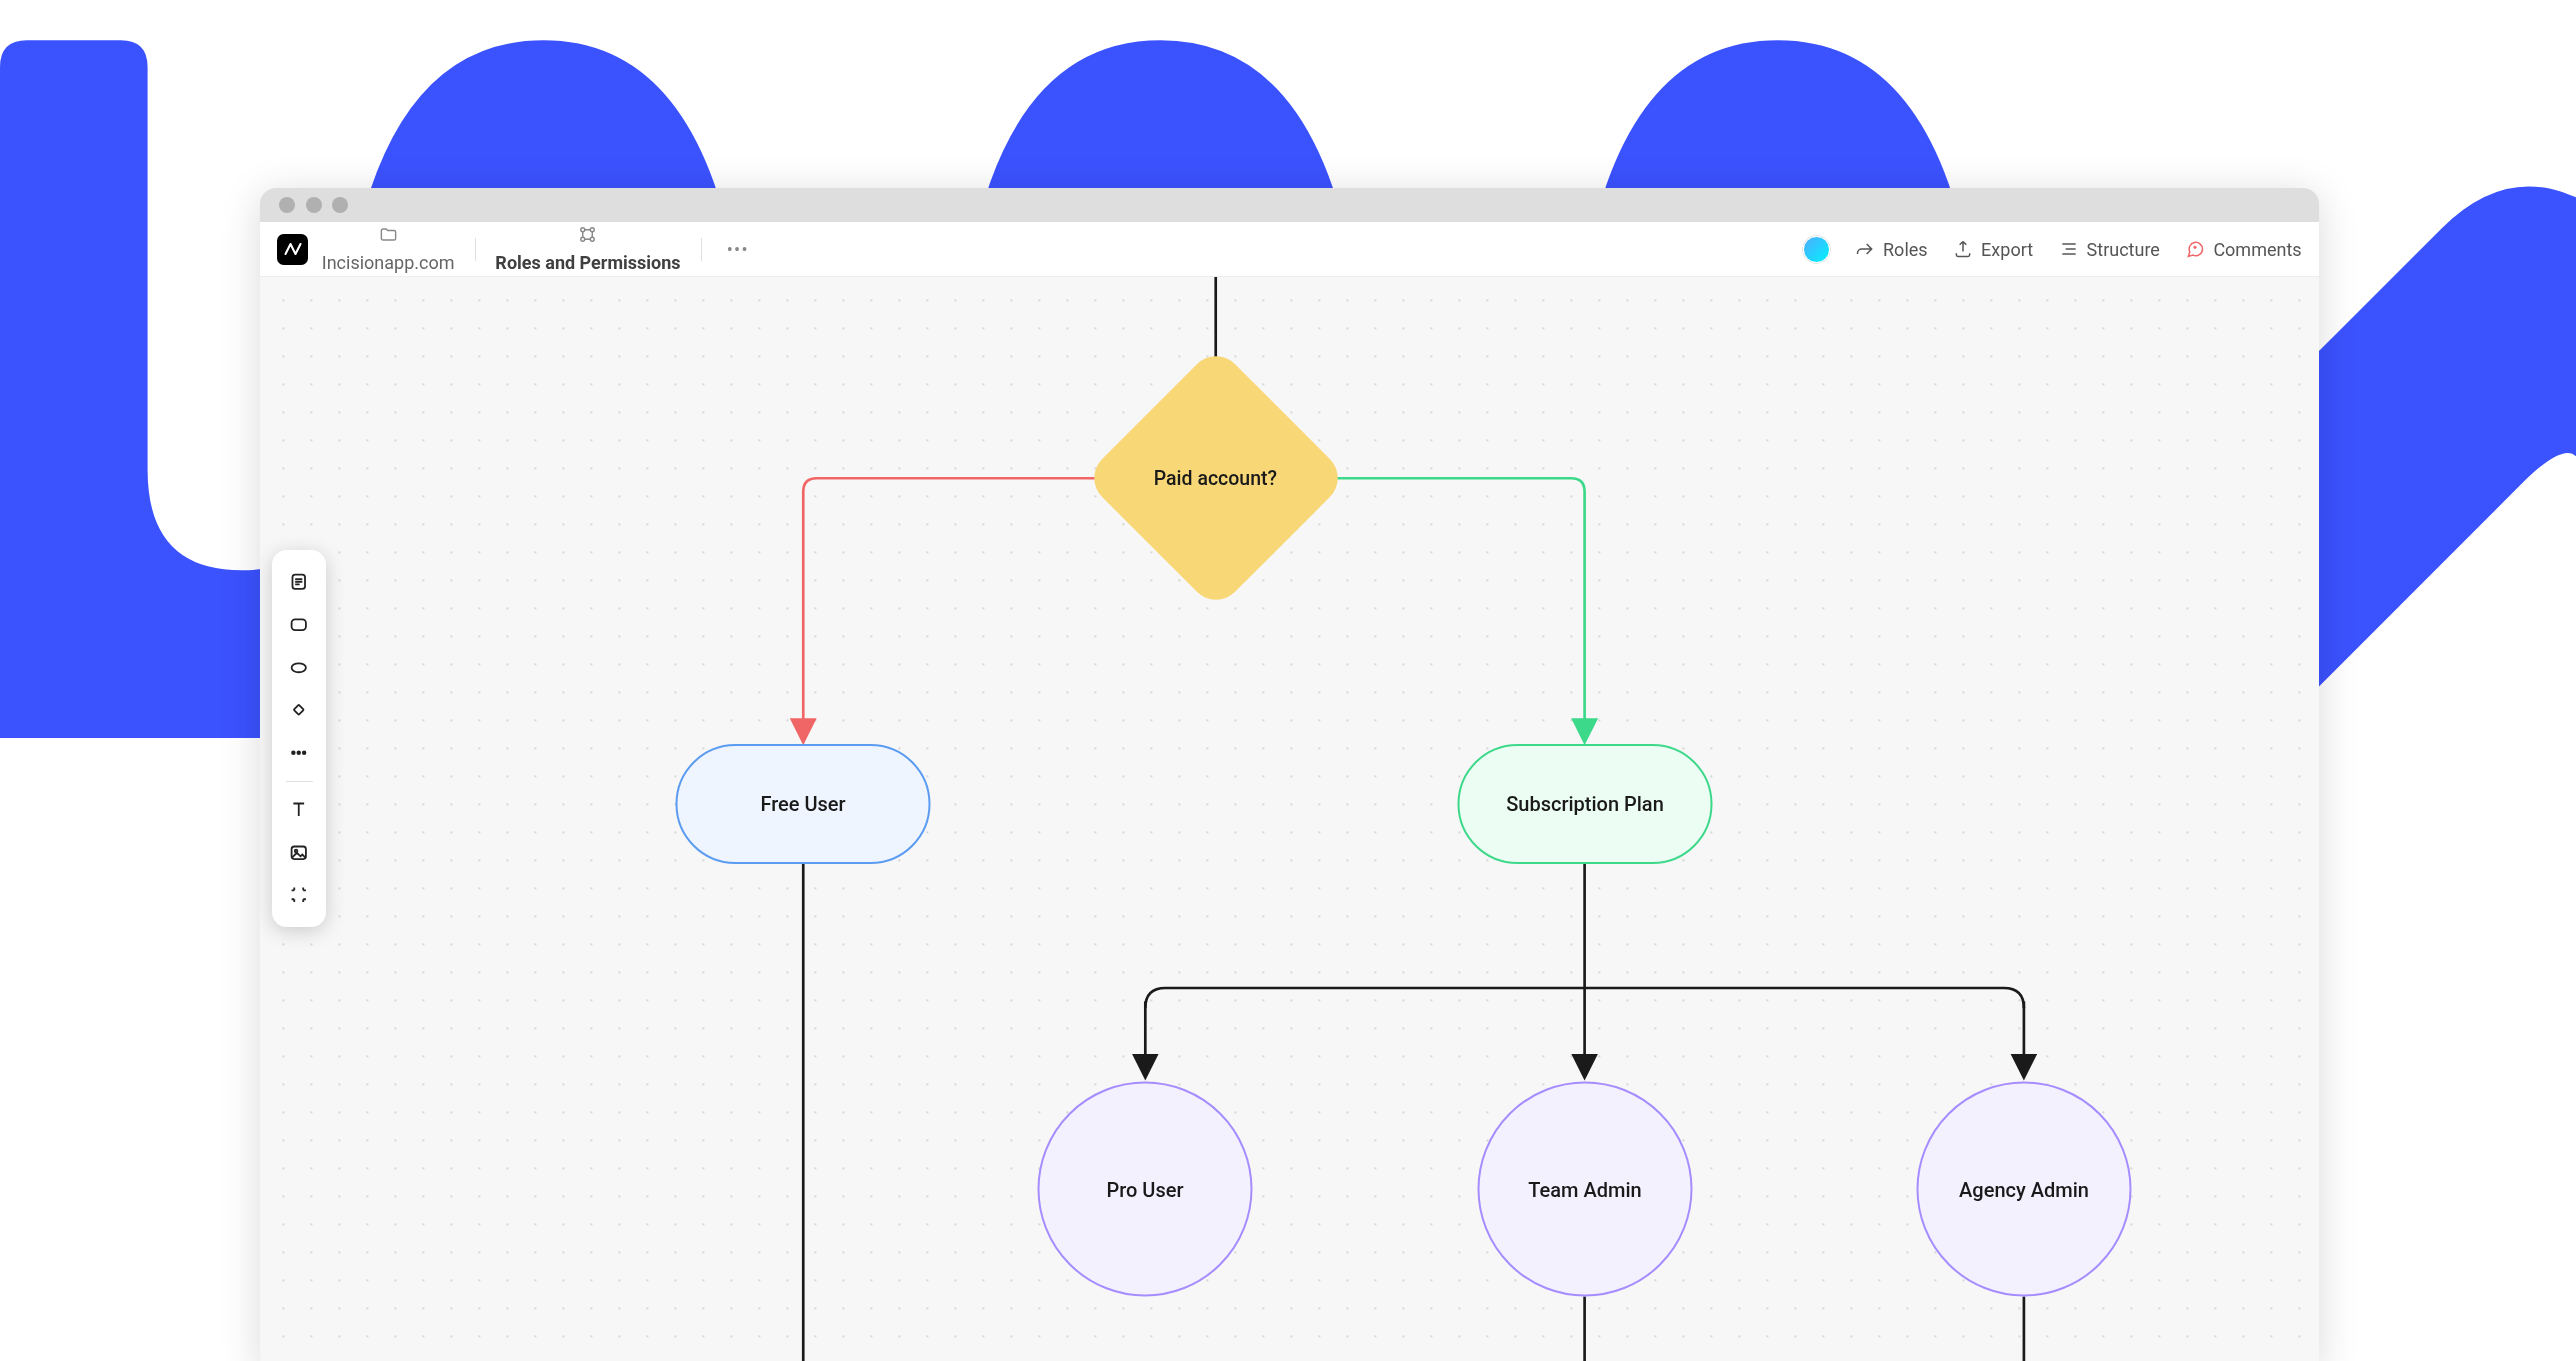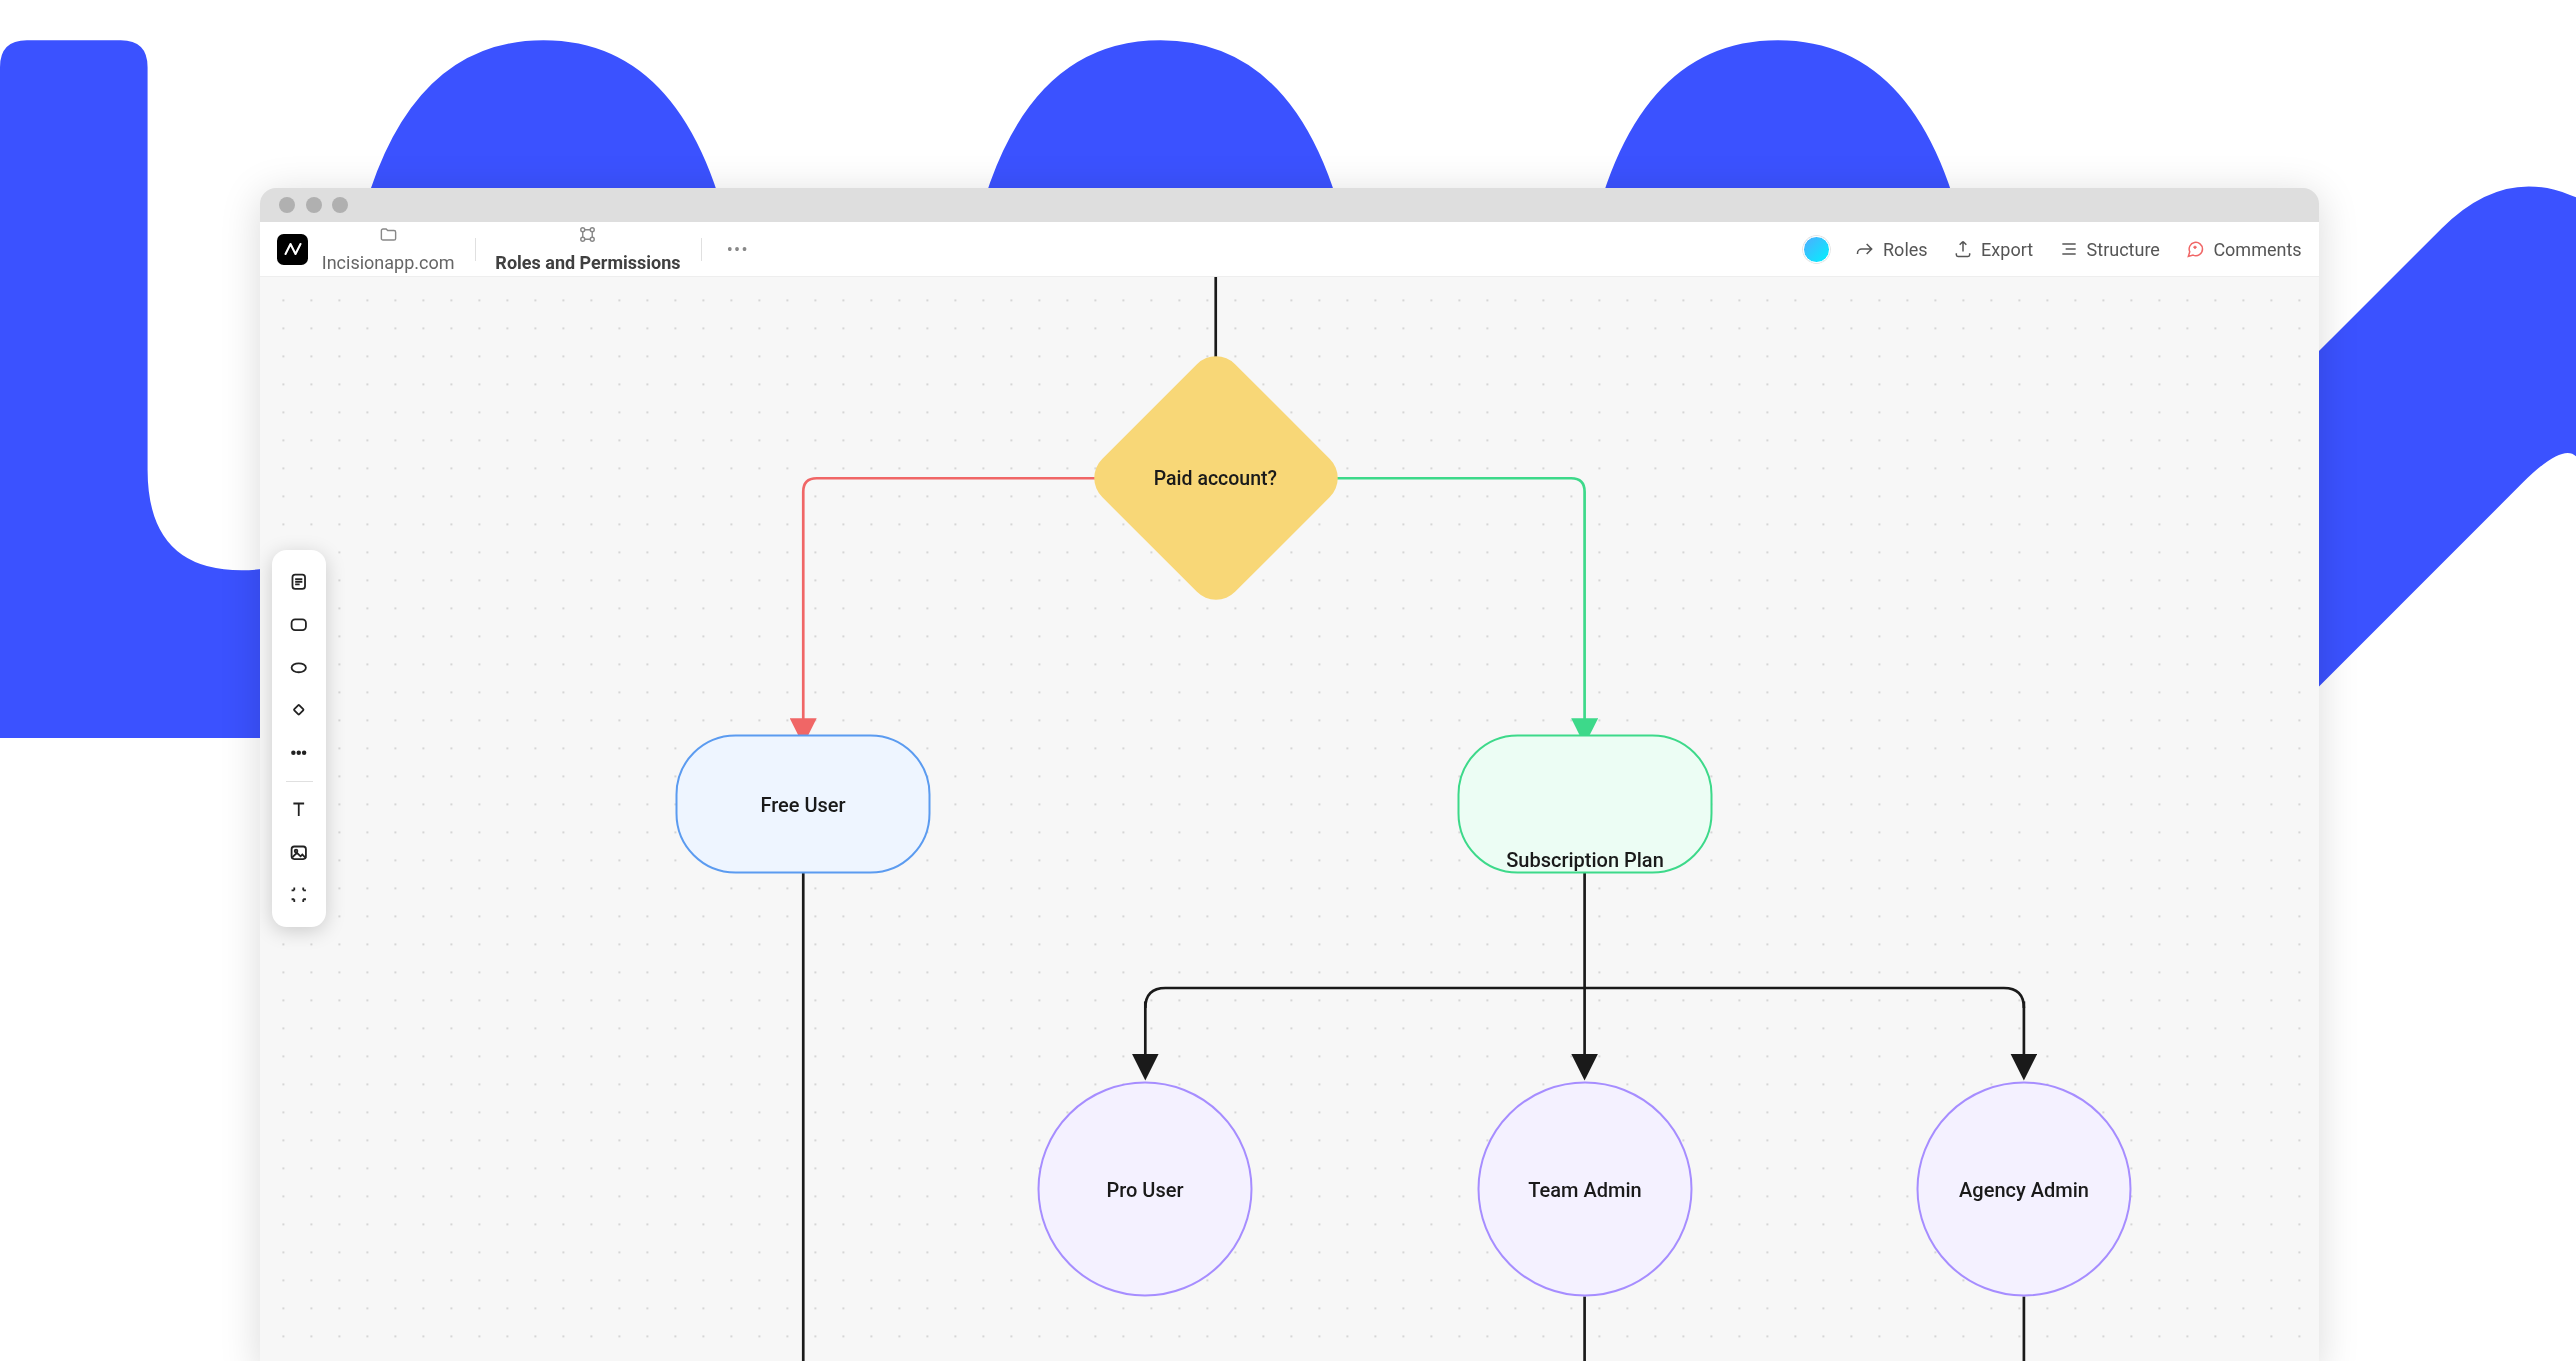--- a/index.html
+++ b/index.html
@@ -149,21 +149,21 @@
   background: #f8d777;
   border-radius: 27px;
 }
 .node-diamond .label {
   transform: rotate(-45deg);
   font-size: 19.5px;
   font-weight: 500;
 }
 
 .node-pill {
-  width: 255px; height: 139px;
+  width: 255px; height: 120px;
   border-radius: 60px;
   transform: translate(-50%, -50%);
   border: 2px solid;
 }
 .node-pill.blue { background: #eef5ff; border-color: #5b9bf0; }
 .node-pill.green { background: #ecfdf4; border-color: #3dd98a; }
 
 .node-circle {
   width: 215px; height: 215px;
   border-radius: 50%;
@@ -316,21 +316,21 @@
     </svg>
 
     <div class="node node-diamond" style="left:956px; top:201px;">
       <span class="label">Paid account?</span>
     </div>
 
     <div class="node node-pill blue" style="left:543px; top:527px;">
       <span>Free User</span>
     </div>
 
-    <div class="node node-pill green" style="left:1325px; top:527px;align-items:flex-end;">
+    <div class="node node-pill green" style="left:1325px; top:527px;">
       <span>Subscription Plan</span>
     </div>
 
     <div class="node node-circle" style="left:885px; top:912px;">
       <span>Pro User</span>
     </div>
 
     <div class="node node-circle" style="left:1325px; top:912px;">
       <span>Team Admin</span>
     </div>

